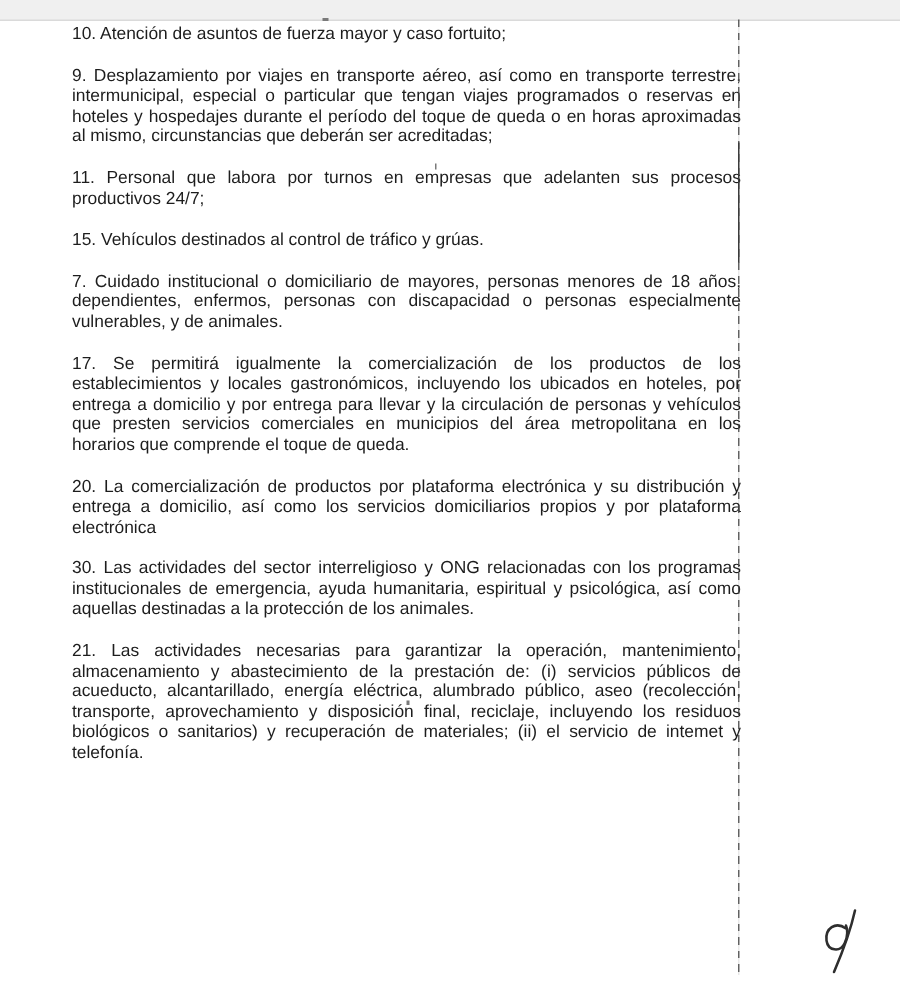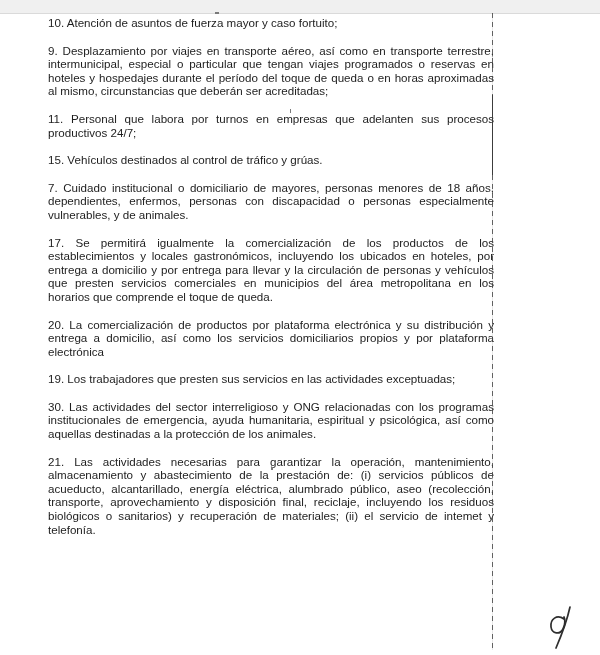--- a/index.html
+++ b/index.html
@@ -77,21 +77,20 @@
 
   <p class="item"><span class="num">15.</span> <span class="txt">Vehículos destinados al control de tráfico y grúas.</span></p>
 
   <p class="item"><span class="num">7.</span> <span class="txt">Cuidado institucional o domiciliario de mayores, personas menores de 18 años, dependientes, enfermos, personas con discapacidad o personas especialmente vulnerables, y de animales.</span></p>
 
 
   <p class="item"><span class="num">17.</span> <span class="txt">Se permitirá igualmente la comercialización de los productos de los establecimientos y locales gastronómicos, incluyendo los ubicados en hoteles, por entrega a domicilio y por entrega para llevar y la circulación de personas y vehículos que presten servicios comerciales en municipios del área metropolitana en los horarios que comprende el toque de queda.</span></p>
 
   <p class="item"><span class="num">20.</span> <span class="txt">La comercialización de productos por plataforma electrónica y su distribución y entrega a domicilio, así como los servicios domiciliarios propios y por plataforma electrónica</span></p>
 
-  <p class="item"><span class="num">19.</span> <span class="txt">Los trabajadores que presten sus servicios en las actividades exceptuadas;</span></p>
 
   <p class="item"><span class="num">30.</span> <span class="txt">Las actividades del sector interreligioso y ONG relacionadas con los programas institucionales de emergencia, ayuda humanitaria, espiritual y psicológica, así como aquellas destinadas a la protección de los animales.</span></p>
 
   <p class="item"><span class="num">21.</span> <span class="txt">Las actividades necesarias para garantizar la operación, mantenimiento, almacenamiento y abastecimiento de la prestación de: (i) servicios públicos de acueducto, alcantarillado, energía eléctrica, alumbrado público, aseo (recolección, transporte, aprovechamiento y disposición final, reciclaje, incluyendo los residuos biológicos o sanitarios) y recuperación de materiales; (ii) el servicio de intemet y telefonía.</span></p>
 </div>
 
 <div class="fold-line"></div>
 <div class="fold-line-solid"></div>
 
 <div class="speck speck-1"></div>

